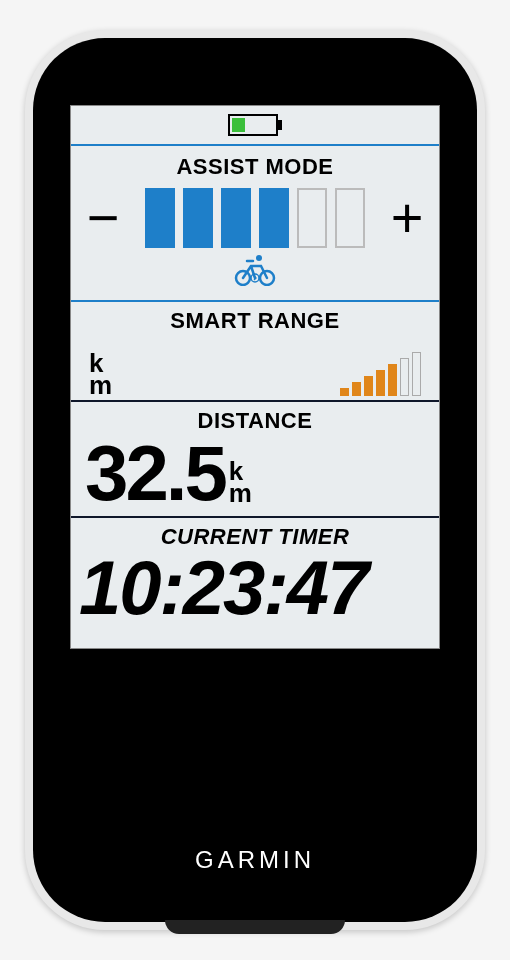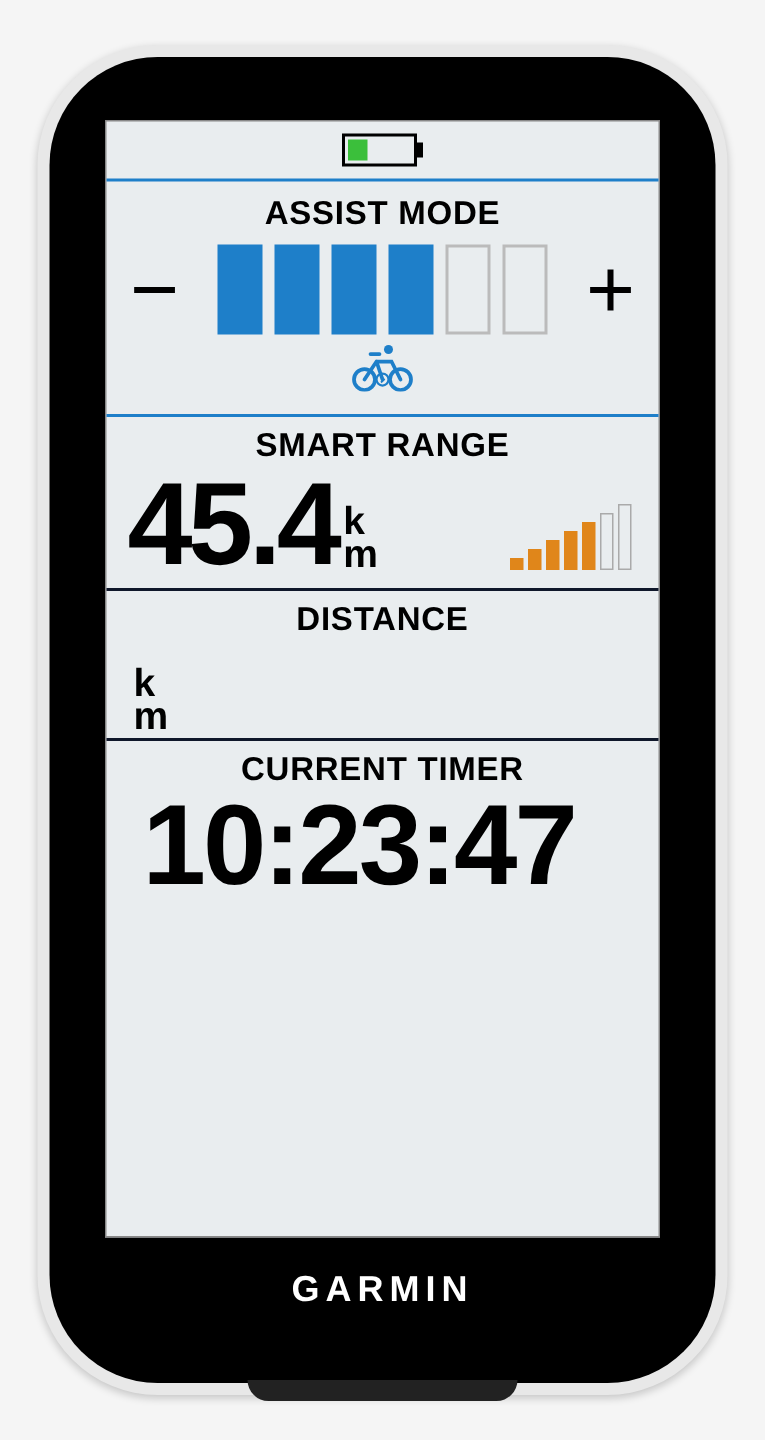--- a/index.html
+++ b/index.html
@@ -26,34 +26,34 @@
     height: 100%;
     background: #000;
     border-radius: 72px;
     display: flex;
     flex-direction: column;
     align-items: center;
     position: relative;
   }
   .screen {
     width: 370px;
-    height: 745px;
+    height: 544px;
     background: #e9edef;
-    margin-top: 42px;
+    margin-top: 67px;
     display: flex;
     flex-direction: column;
     border: 1px solid #888;
   }
   .brand {
     position: absolute;
     bottom: 48px;
     color: #fff;
     font-size: 24px;
     letter-spacing: 4px;
-    font-weight: 700;
+    font-weight: 400;
   }
   .mount-tab {
     position: absolute;
     bottom: -4px;
     left: 50%;
     transform: translateX(-50%);
     width: 180px;
     height: 14px;
     background: #222;
     border-radius: 0 0 50px 50px;
@@ -174,22 +174,23 @@
     width: 9px;
   }
   .sig-bar.f1 { height: 8px; background: #e0861a; }
   .sig-bar.f2 { height: 14px; background: #e0861a; }
   .sig-bar.f3 { height: 20px; background: #e0861a; }
   .sig-bar.f4 { height: 26px; background: #e0861a; }
   .sig-bar.f5 { height: 32px; background: #e0861a; }
   .sig-bar.e6 { height: 38px; border: 1.5px solid #aaa; }
   .sig-bar.e7 { height: 44px; border: 1.5px solid #aaa; }
   .timer-section {
-    padding: 6px 24px 4px;
+    padding: 6px 8px 4px;
     flex: 1;
+    font-style: italic;
   }
   .timer-value {
     font-size: 76px;
     font-weight: 900;
     letter-spacing: -2px;
     line-height: 1;
   }
 </style>
 </head>
 <body>
@@ -230,40 +231,40 @@
             <circle cx="26" cy="4" r="3" fill="#1e7fc9"></circle>
             <circle cx="22" cy="24" r="4" fill="none" stroke="#1e7fc9" stroke-width="1.5"></circle>
             <path d="M21 22 L23 24 L21 26" fill="none" stroke="#1e7fc9" stroke-width="1.2"></path>
           </svg>
         </div>
       </div>
 
       <div class="data-section">
         <div class="data-label">SMART RANGE</div>
         <div class="data-value-row">
-          <span class="data-big">45.4</span>
           <span class="data-unit">
             <span>k</span>
             <span>m</span>
           </span>
           <div class="signal-bars">
             <div class="sig-bar f1"></div>
             <div class="sig-bar f2"></div>
             <div class="sig-bar f3"></div>
             <div class="sig-bar f4"></div>
             <div class="sig-bar f5"></div>
             <div class="sig-bar e6"></div>
             <div class="sig-bar e7"></div>
           </div>
         </div>
       </div>
 
       <div class="data-section">
         <div class="data-label">DISTANCE</div>
         <div class="data-value-row">
+          <span class="data-big">32.5</span>
           <span class="data-unit">
             <span>k</span>
             <span>m</span>
           </span>
         </div>
       </div>
 
       <div class="timer-section">
         <div class="data-label">CURRENT TIMER</div>
         <div class="timer-value">10:23:47</div>

